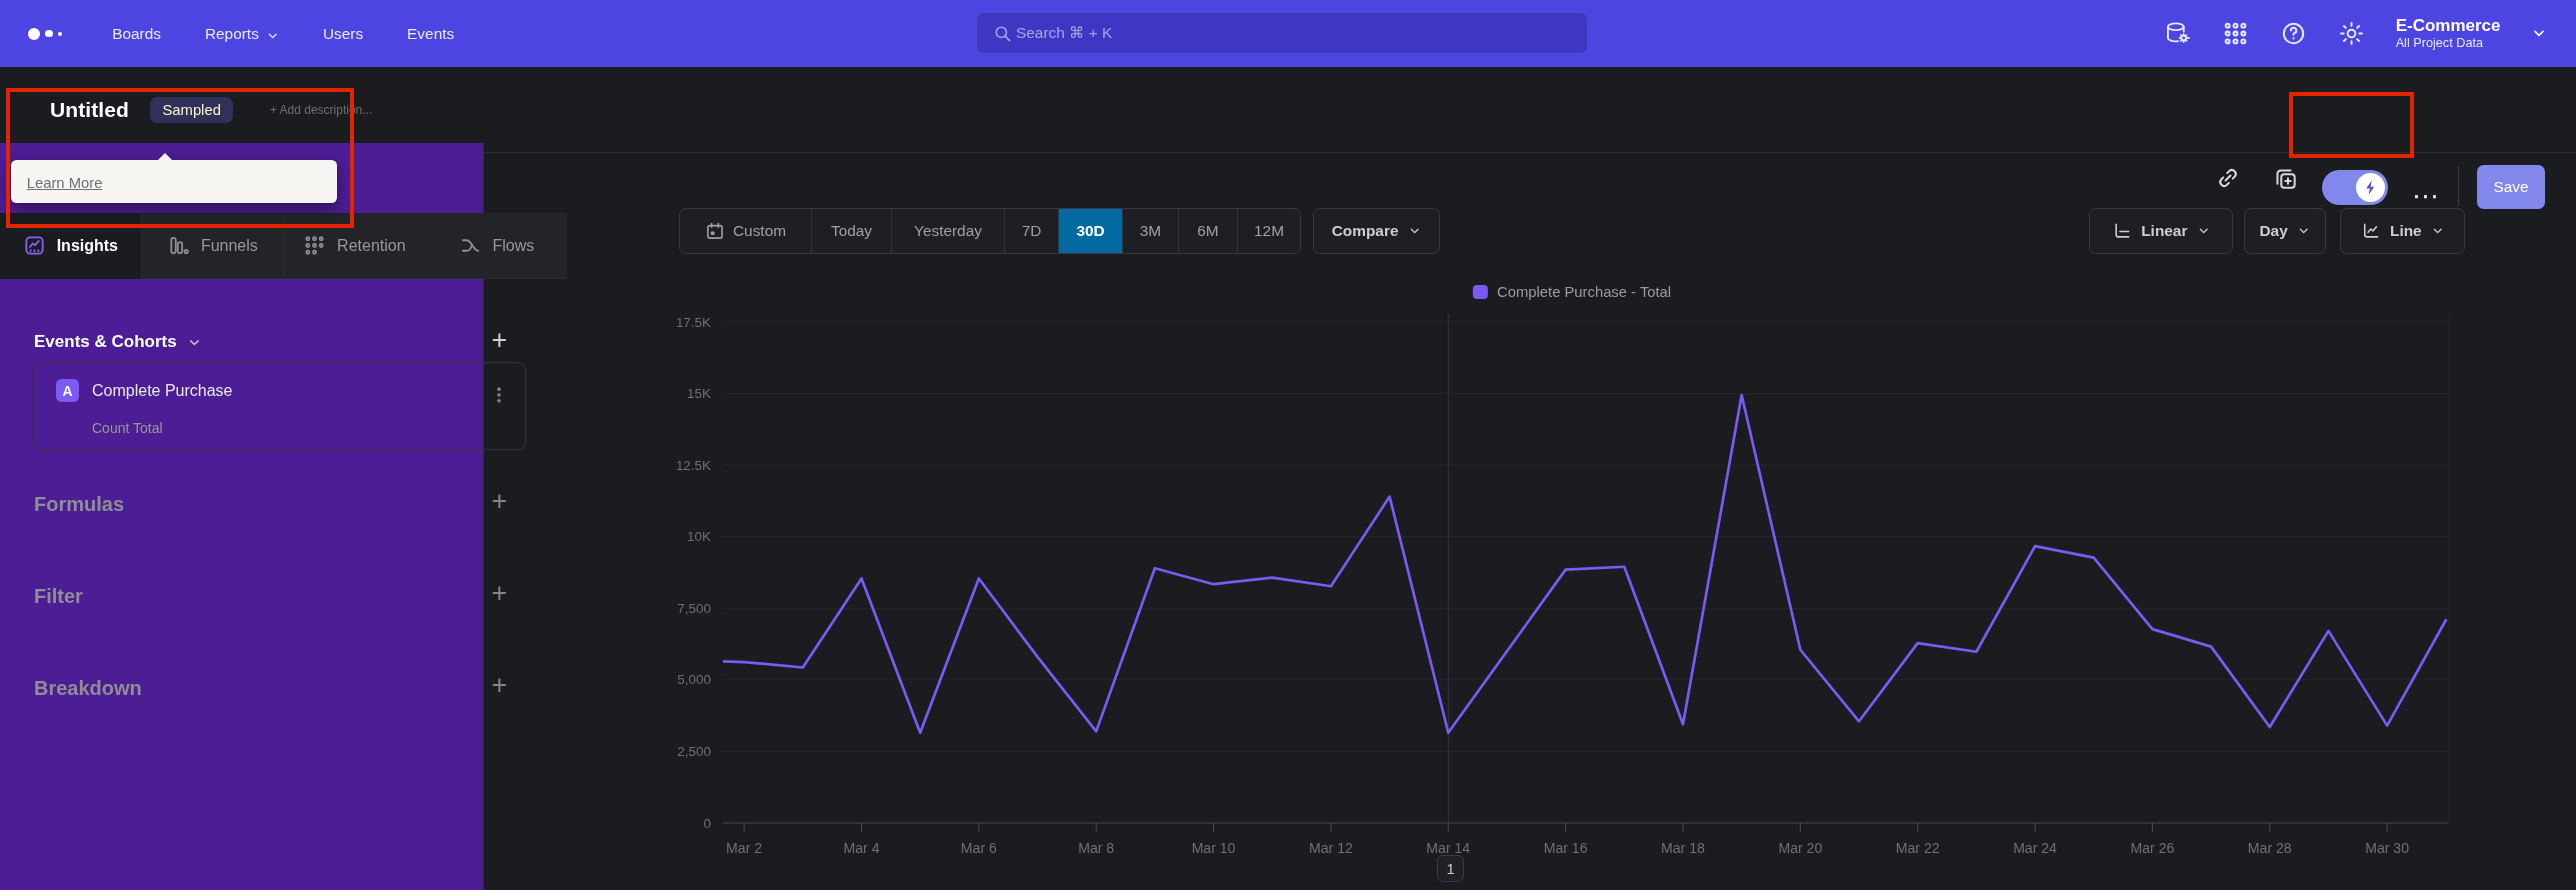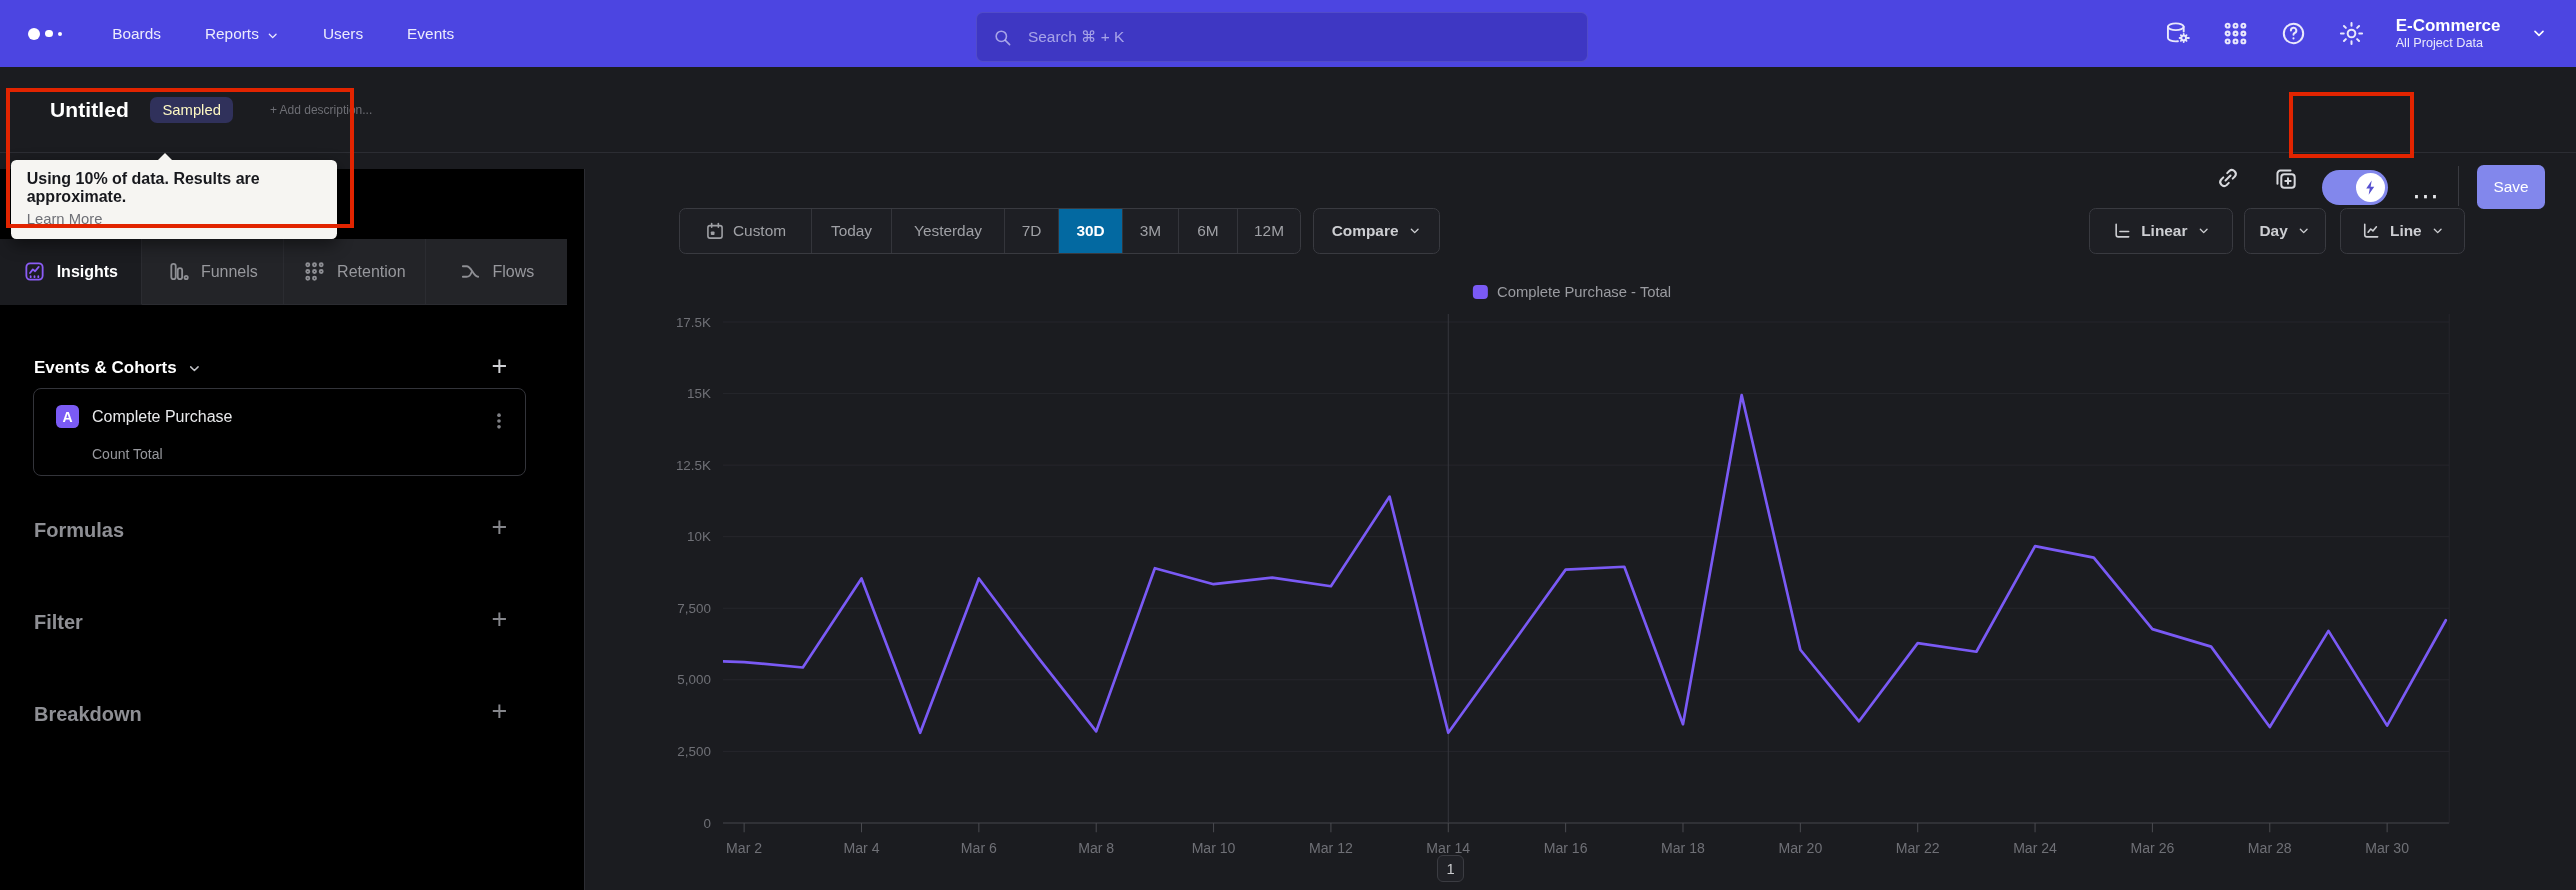--- a/index.html
+++ b/index.html
@@ -9,21 +9,21 @@
   svg.i{display:block}
 
   
   .topnav{position:absolute;left:0;top:0;width:2576px;height:67px;background:#4c45e1;color:#fff;display:flex;align-items:center}
   .logo{margin-left:28px;display:flex;align-items:center;gap:5.4px}
   .logo .d1{width:12px;height:12px;border-radius:50%;background:#fff}
   .logo .d2{width:7.4px;height:7.4px;border-radius:50%;background:#fff}
   .logo .d3{width:4px;height:4px;border-radius:50%;background:#fff}
   .nav-links{display:flex;gap:44px;margin-left:50px;font-size:15.4px;font-weight:500;color:#ecebfc}
   .nav-link{display:flex;align-items:flex-end;gap:6.7px;cursor:pointer}
-  .search{position:absolute;left:976px;top:12px;width:612px;height:50px;background:rgba(14,8,90,.22);border:0.7px solid rgba(255,255,255,.10);border-radius:6.7px;display:flex;align-items:center;gap:16px;padding:0 16px;color:rgba(230,229,255,.62);font-size:15.4px}
+  .search{position:absolute;left:976px;top:12px;width:612px;height:42px;background:rgba(14,8,90,.22);border:0.7px solid rgba(255,255,255,.10);border-radius:6.7px;display:flex;align-items:center;gap:4px;padding:0 16px;color:rgba(230,229,255,.62);font-size:15.4px}
   .nav-right{position:absolute;right:0;top:0;height:67px;display:flex;align-items:center;gap:31px;padding-right:29.5px}
   .nav-ic{color:#f2f1fd;opacity:.95;cursor:pointer}
   .project{display:flex;align-items:center;gap:30px;cursor:pointer}
   .project-name{font-size:17px;font-weight:700;line-height:1.15}
   .project-scope{font-size:12.7px;opacity:.88;line-height:1.15}
 
   
   .reportbar{position:absolute;left:0;top:67px;width:2576px;height:86px;background:#1b1c20;border-bottom:0.7px solid #2c2d33}
   .title-row{position:absolute;left:50px;top:0;height:86px;display:flex;align-items:center}
   .report-title{font-size:21px;font-weight:600;color:#fff;letter-spacing:0.1px}
@@ -38,21 +38,21 @@
   
   .tooltip{position:absolute;left:10.7px;top:160px;width:326px;background:#f6f5f2;border-radius:5.4px;padding:10px 16px 11.4px;box-shadow:0 5.4px 16px rgba(0,0,0,.45);z-index:5}
   .tooltip .caret{position:absolute;left:146px;top:-7.4px;width:0;height:0;border-left:8.7px solid transparent;border-right:8.7px solid transparent;border-bottom:8px solid #f6f5f2}
   .tt-msg{color:#17181d;font-size:16px;font-weight:700}
   .tt-link{display:inline-block;margin-top:5.4px;color:#6f7076;font-size:14.8px;text-decoration:underline;cursor:pointer}
 
   
   .redbox{position:absolute;border:4px solid #e22400;z-index:9;pointer-events:none}
 
   
-  .sidebar{position:absolute;left:0;top:169px;width:585px;bottom:0;background:#000000;border-right:0.7px solid #2c2d33}
+  .sidebar{position:absolute;left:0;top:143px;width:484px;bottom:0;background:#4c1d95;border-right:0.7px solid #2c2d33}
   .tabs{position:absolute;left:0;top:70px;width:567px;height:66px;display:flex}
   .tab{flex:1;display:flex;align-items:center;justify-content:center;gap:10.7px;font-size:16px;color:#97989d;background:#232428;border-right:0.7px solid #2b2c31;border-bottom:0.7px solid #2b2c31;cursor:pointer}
   .tab:last-child{border-right:none}
   .tab.active{background:#1b1c20;border-bottom:0.7px solid transparent;color:#fff;font-weight:600}
   .tab .ticon{color:#8e8f94}
   .tab.active .ticon{color:#8b5cf6}
   .sec-head{position:absolute;left:34px;display:flex;align-items:center;gap:10.7px;color:#fff;font-size:17px;font-weight:600;cursor:pointer}
   .plus-btn{position:absolute;left:484px;width:31px;height:31px;background:none;border:none;color:#cfd0d4;font-size:27px;font-weight:300;line-height:1;font-family:inherit;cursor:pointer}
   .plus-btn.dim{color:#85868b}
   .event-card{position:absolute;left:33px;top:219px;width:493px;height:88px;border:1.3px solid #33343a;border-radius:8px;cursor:pointer}
@@ -186,21 +186,20 @@
           </svg>
       </div>
     </div>
     <span class="bar-ic" style="left:2412px;top:113px;font-size:27px;color:#e6e7ea;letter-spacing:1.3px"><span>⋯</span></span>
     <div class="vdiv"></div>
     <button class="save-btn">Save</button>
   </div>
 
   <div class="tooltip">
     <div class="caret"></div>
-    <div class="tt-msg">Using 10% of data. Results are approximate.</div>
     <span class="tt-link">Learn More</span>
   </div>
 
   <div class="redbox" style="left:6px;top:88px;width:348px;height:140px"></div>
   <div class="redbox" style="left:2289px;top:92px;width:125px;height:66px"></div>
 
   <aside class="sidebar">
     <div class="tabs">
       <div class="tab active">
         <svg class="i ticon" width="23" height="23" viewBox="0 0 24 24" fill="none" stroke="currentColor" stroke-width="1.9" stroke-linecap="round" stroke-linejoin="round">

